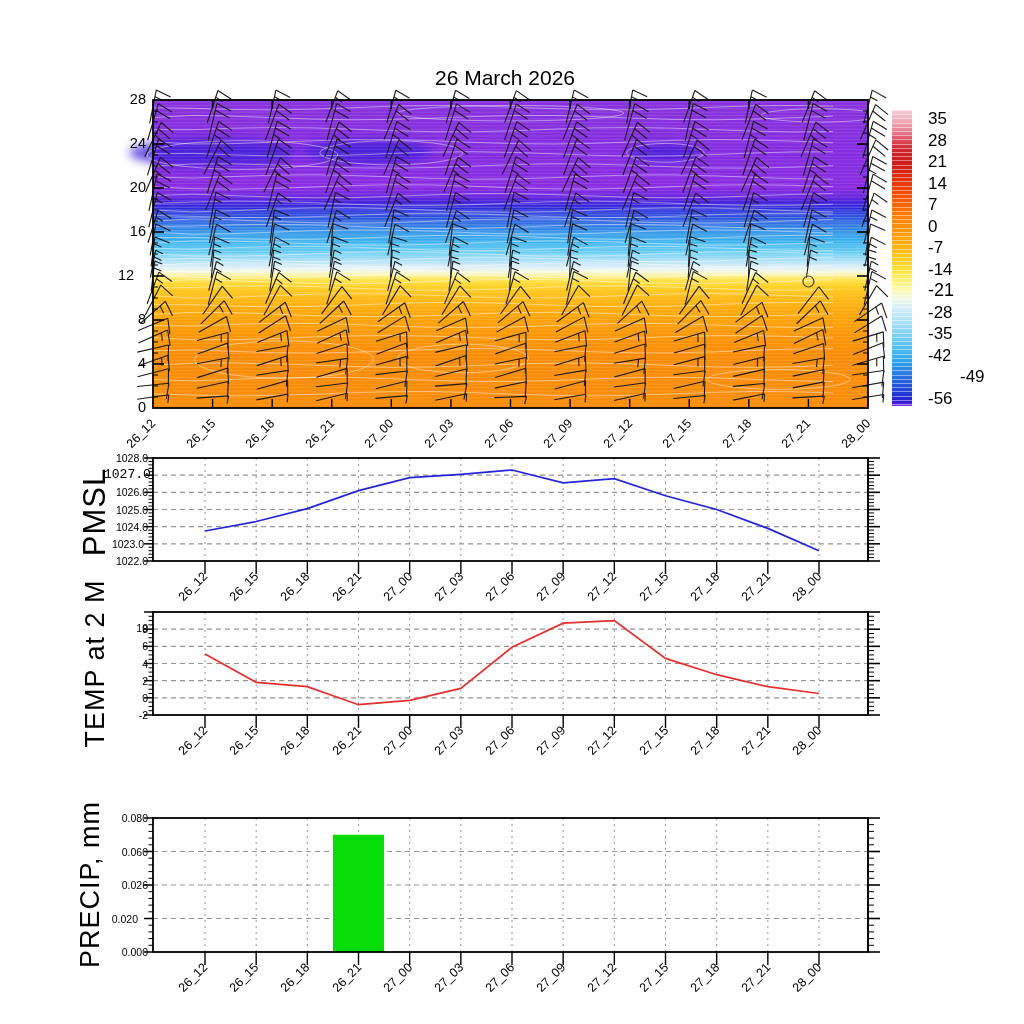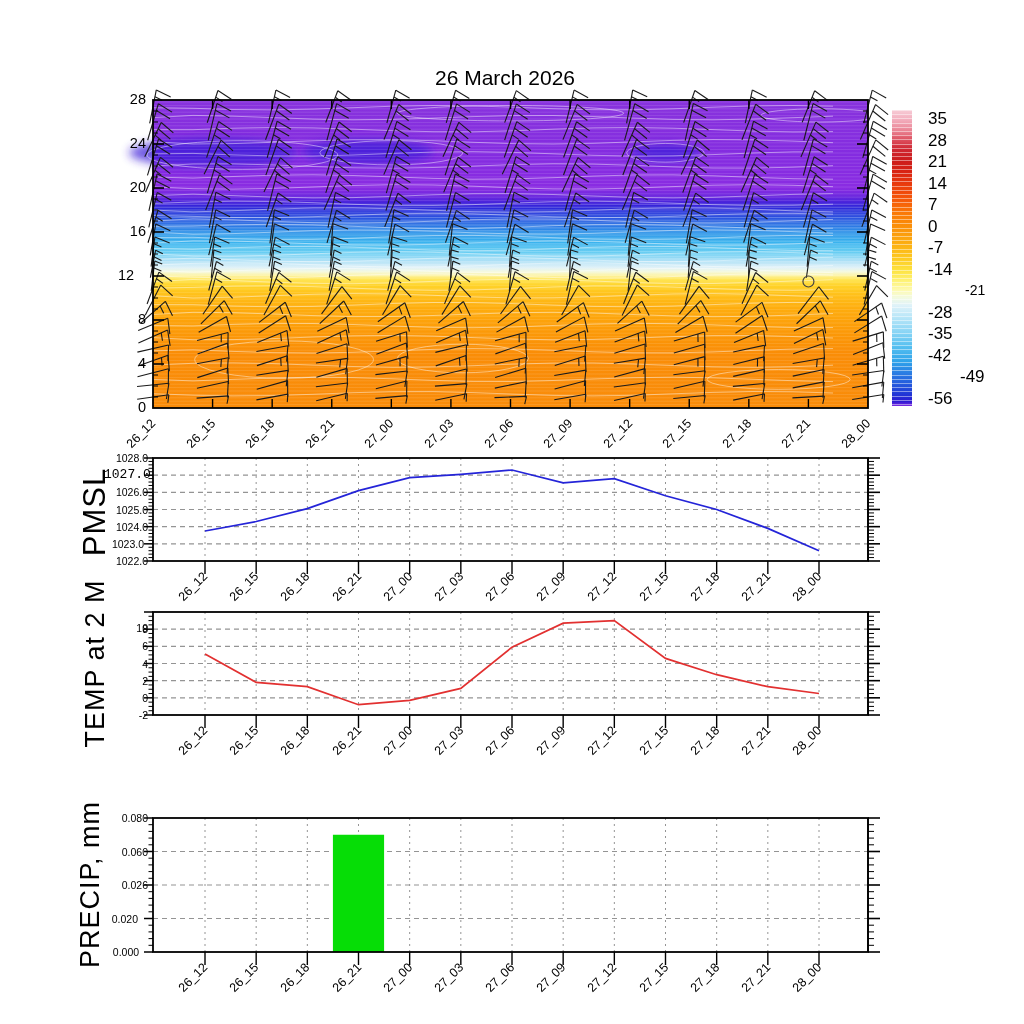--- a/index.html
+++ b/index.html
@@ -1351,21 +1351,21 @@
 
   <div class="abs" id="labels-layer" style="left:0;top:0;width:1024px;height:1024px;pointer-events:none;">
       <div style="position: absolute; left: 928px; top: 110px; width: 44px; font-size: 17px; line-height: 17px;">35</div>
       <div style="position: absolute; left: 928px; top: 131.54px; width: 44px; font-size: 17px; line-height: 17px;">28</div>
       <div style="position: absolute; left: 928px; top: 153.08px; width: 44px; font-size: 17px; line-height: 17px;">21</div>
       <div style="position: absolute; left: 928px; top: 174.62px; width: 44px; font-size: 17px; line-height: 17px;">14</div>
       <div style="position: absolute; left: 928px; top: 196.16px; width: 44px; font-size: 17px; line-height: 17px;">7</div>
       <div style="position: absolute; left: 928px; top: 217.7px; width: 44px; font-size: 17px; line-height: 17px;">0</div>
       <div style="position: absolute; left: 928px; top: 239.24px; width: 44px; font-size: 17px; line-height: 17px;">-7</div>
       <div style="position: absolute; left: 928px; top: 260.78px; width: 44px; font-size: 17px; line-height: 17px;">-14</div>
-      <div style="position: absolute; left: 928px; top: 282.32px; width: 44px; font-size: 14px; line-height: 17px; margin-left: 37px;">-21</div>
+      <div style="position: absolute; left: 928px; top: 282.32px; width: 44px; font-size: 18px; line-height: 17px;">-21</div>
       <div style="position: absolute; left: 928px; top: 303.86px; width: 44px; font-size: 17px; line-height: 17px;">-28</div>
       <div style="position: absolute; left: 928px; top: 325.4px; width: 44px; font-size: 17px; line-height: 17px;">-35</div>
       <div style="position: absolute; left: 928px; top: 346.94px; width: 44px; font-size: 16px; line-height: 17px;">-42</div>
       <div style="position: absolute; left: 928px; top: 368.48px; width: 44px; font-size: 17px; line-height: 17px; margin-left: 32px;">-49</div>
       <div style="position: absolute; left: 928px; top: 390.02px; width: 44px; font-size: 17px; line-height: 17px;">-56</div>
       <div style="position: absolute; left: 104px; top: 452px; width: 44px; text-align: right; font-size: 10.5px; line-height: 12px;">1028.0</div>
       <div style="position: absolute; left: 104px; top: 469.167px; width: 44px; text-align: center; font-size: 13px; line-height: 12px; font-family: Liberation Mono, monospace;">1027.0</div>
       <div style="position: absolute; left: 104px; top: 486.333px; width: 44px; text-align: right; font-size: 10.5px; line-height: 12px;">1026.0</div>
       <div style="position: absolute; left: 104px; top: 503.5px; width: 44px; text-align: right; font-size: 10.5px; line-height: 12px;">1025.0</div>
       <div style="position: absolute; left: 104px; top: 520.667px; width: 44px; text-align: right; font-size: 10.5px; line-height: 12px;">1024.0</div>
@@ -1375,21 +1375,21 @@
       <div style="position: absolute; left: 104px; top: 623.167px; width: 44px; text-align: right; font-size: 10.5px; line-height: 12px;">8</div>
       <div style="position: absolute; left: 104px; top: 640.333px; width: 44px; text-align: right; font-size: 10.5px; line-height: 12px;">6</div>
       <div style="position: absolute; left: 104px; top: 657.5px; width: 44px; text-align: right; font-size: 10.5px; line-height: 12px;">4</div>
       <div style="position: absolute; left: 104px; top: 674.667px; width: 44px; text-align: right; font-size: 10.5px; line-height: 12px;">2</div>
       <div style="position: absolute; left: 104px; top: 691.833px; width: 44px; text-align: right; font-size: 10.5px; line-height: 12px;">0</div>
       <div style="position: absolute; left: 104px; top: 709px; width: 44px; text-align: right; font-size: 10.5px; line-height: 12px;">-2</div>
       <div style="position: absolute; left: 104px; top: 812px; width: 44px; text-align: right; font-size: 10.5px; line-height: 12px;">0.080</div>
       <div style="position: absolute; left: 104px; top: 845.5px; width: 44px; text-align: right; font-size: 10.5px; line-height: 12px;">0.060</div>
       <div style="position: absolute; left: 104px; top: 879px; width: 44px; text-align: right; font-size: 10.5px; line-height: 12px;">0.026</div>
       <div style="position: absolute; left: 94px; top: 912.5px; width: 44px; text-align: right; font-size: 10.5px; line-height: 12px;">0.020</div>
-      <div style="position: absolute; left: 104px; top: 946px; width: 44px; text-align: center; font-size: 10.5px; line-height: 12px;">0.000</div>
+      <div style="position: absolute; left: 104px; top: 946px; width: 44px; text-align: right; font-size: 10.5px; line-height: 12px;">0.000</div>
       <div style="position: absolute; left: 106px; top: 399px; width: 40px; text-align: right; font-size: 14.5px; line-height: 17px;">0</div>
       <div style="position: absolute; left: 106px; top: 355px; width: 40px; text-align: right; font-size: 14.5px; line-height: 17px;">4</div>
       <div style="position: absolute; left: 106px; top: 311px; width: 40px; text-align: right; font-size: 14.5px; line-height: 17px;">8</div>
       <div style="position: absolute; left: 106px; top: 267px; width: 40px; text-align: center; font-size: 14.5px; line-height: 17px;">12</div>
       <div style="position: absolute; left: 106px; top: 223px; width: 40px; text-align: right; font-size: 14.5px; line-height: 17px;">16</div>
       <div style="position: absolute; left: 106px; top: 179px; width: 40px; text-align: right; font-size: 14.5px; line-height: 17px;">20</div>
       <div style="position: absolute; left: 106px; top: 135px; width: 40px; text-align: right; font-size: 14.5px; line-height: 17px;">24</div>
       <div style="position: absolute; left: 106px; top: 91px; width: 40px; text-align: right; font-size: 14.5px; line-height: 17px;">28</div>
       <div style="position: absolute; left: 91px; top: 417px; width: 58px; text-align: right; font-size: 12.5px; line-height: 13px; transform: rotate(-45deg); transform-origin: 100% 0px;">26_12</div>
       <div style="position: absolute; left: 150.583px; top: 417px; width: 58px; text-align: right; font-size: 12.5px; line-height: 13px; transform: rotate(-45deg); transform-origin: 100% 0px;">26_15</div>

